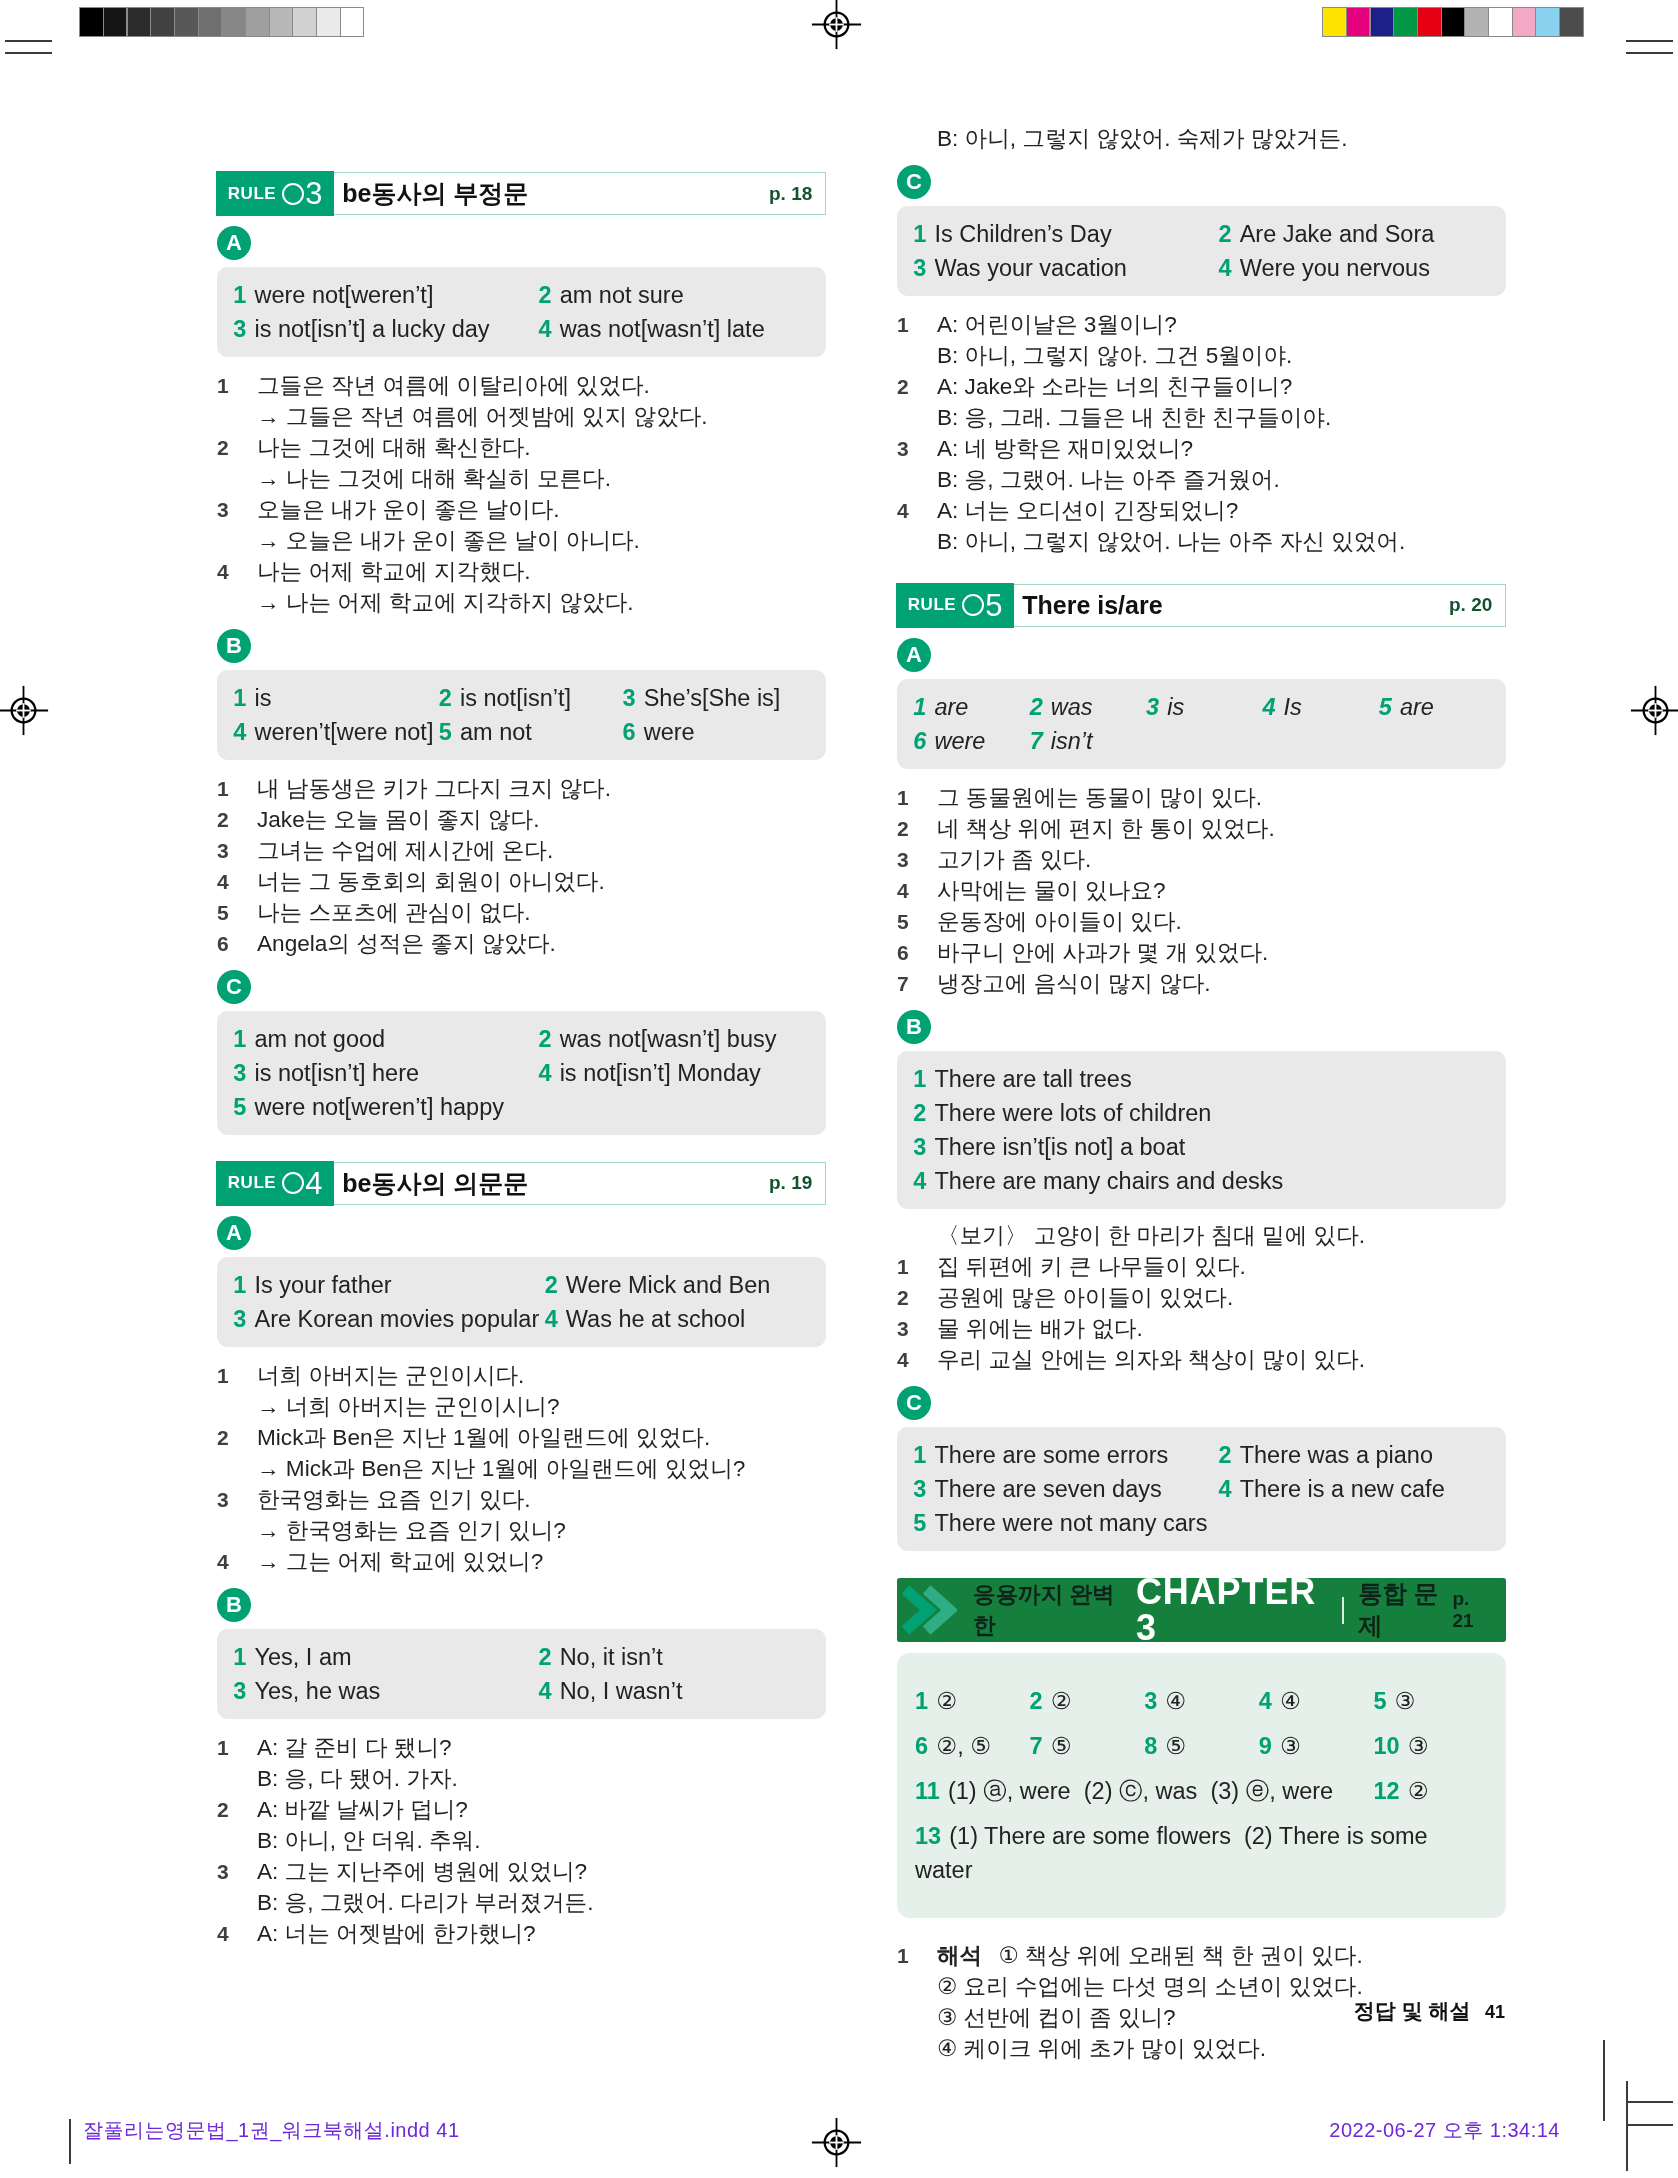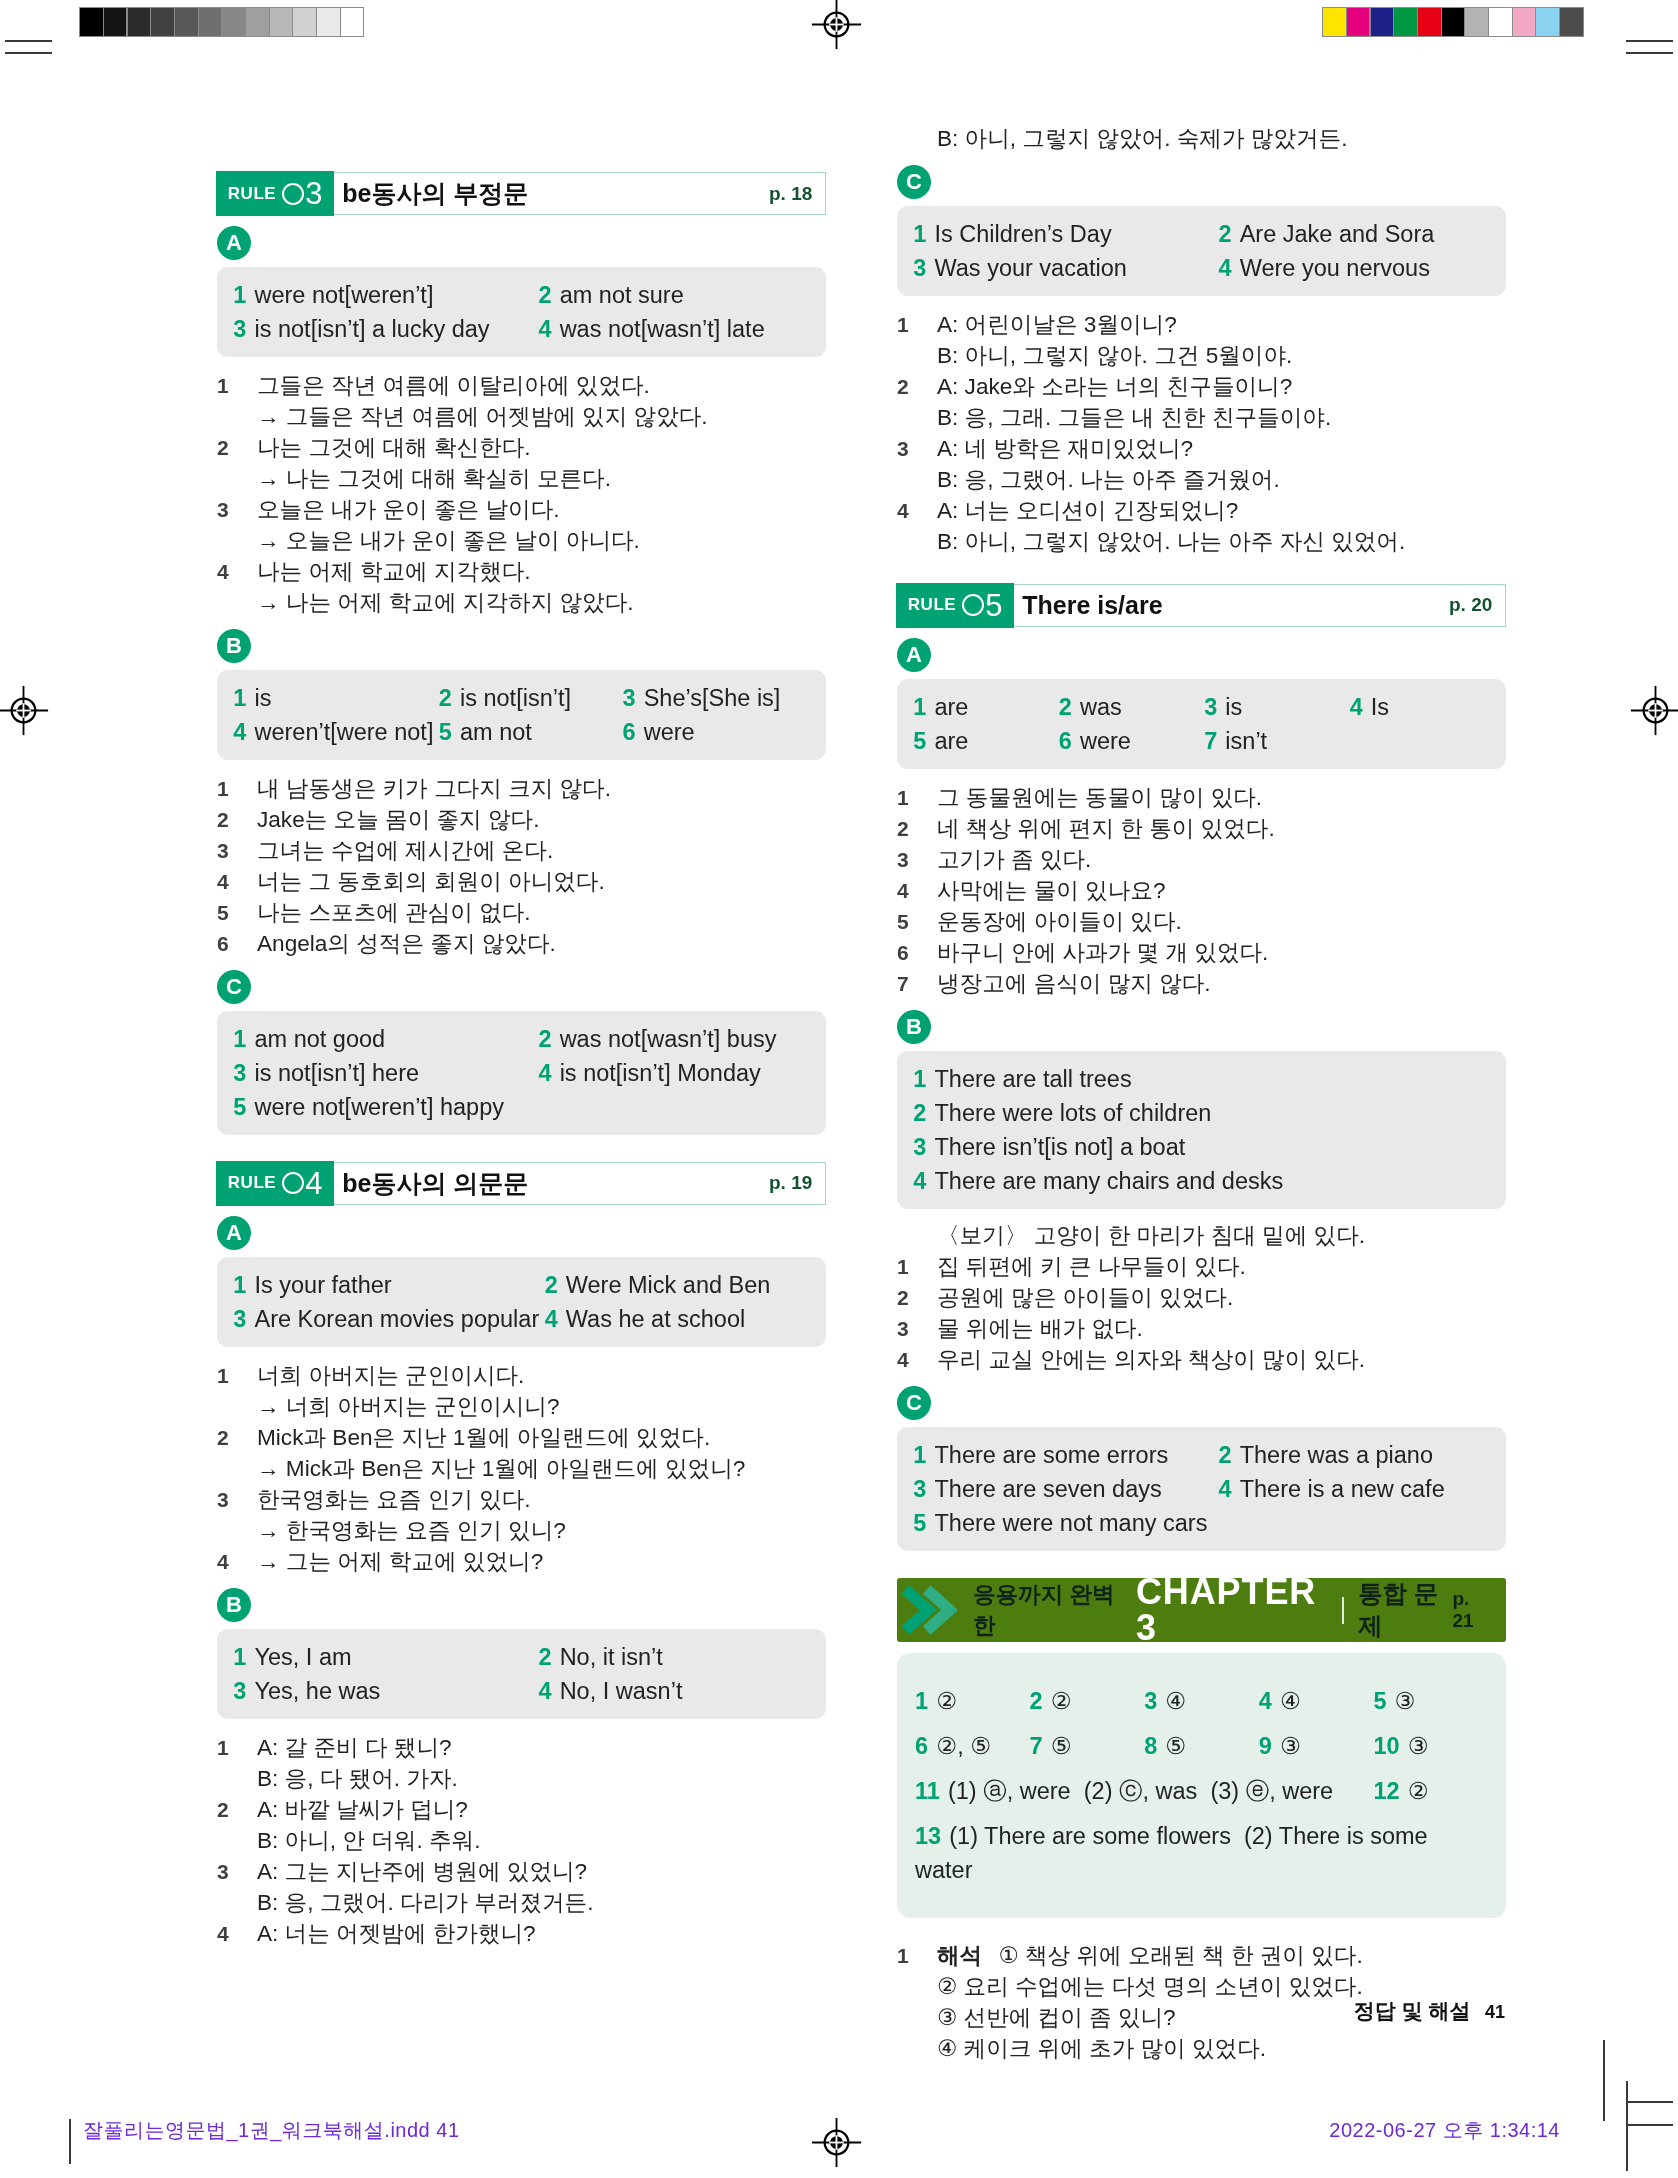--- a/index.html
+++ b/index.html
@@ -30,37 +30,37 @@
   .rule-title{font-size:25px;font-weight:bold;color:#111;padding-left:8px;display:flex;align-items:center;}
   .rule-page{margin-left:auto;font-size:19px;font-weight:bold;color:#14532d;padding-right:12.7px;display:flex;align-items:center;}
   
   .badge{width:34px;height:34px;border-radius:50%;background:#00a273;color:#fff;font-weight:bold;font-size:22px;
          display:flex;align-items:center;justify-content:center;margin:11px 0 7.2px 0;}
   .answer-box{background:#e9e9e9;border-radius:11px;padding:11px 16.3px;font-size:23.5px;color:#222;}
   .answer-grid{display:grid;column-gap:5.4px;}
   .cols-1{grid-template-columns:1fr;}
   .cols-2{grid-template-columns:1.05fr 0.95fr;}
   .cols-3{grid-template-columns:1fr 1fr 1.05fr;}
-  .cols-4{grid-template-columns:1fr 1fr 1fr 1fr;}
+  .cols-4{grid-template-columns:1fr 1fr 1fr 1fr 1fr;font-style:italic;}
   .ans{white-space:nowrap;line-height:34px;}
   .ans .n{color:#00a273;font-weight:bold;margin-right:8.1px;}
   .ans .t{color:#222;}
   .keep-space .t{white-space:pre-wrap;}
   .qa-list{margin-top:12.7px;font-size:22.6px;color:#222;}
   .qa-item{display:grid;grid-template-columns:40px 1fr;line-height:31px;}
   .qa-num{font-weight:bold;color:#3f3f3f;font-size:21px;}
   .qa-text{grid-column:2;}
   .qa-sub{grid-column:2;}
   .lead-line{margin:11px 0 0 40px;font-size:22.6px;line-height:31px;}
   .carry-line{margin-left:40px;font-size:22.6px;line-height:31px;}
   .rule-section{margin-top:27px;}
   .rule-section:first-child{margin-top:0;}
   
   .chapter{margin-top:27px;}
-  .chapter-banner{height:64px;background:#4d7c0f;display:flex;align-items:center;position:relative;border-radius:2.7px;}
+  .chapter-banner{height:64px;background:#15803d;display:flex;align-items:center;position:relative;border-radius:2.7px;}
   .chevrons{margin:0 16.3px 0 5.4px;}
   .ch-intro{font-size:22.6px;font-weight:bold;color:#10231b;margin-right:14.5px;}
   .ch-title{font-size:36px;font-weight:bold;color:#ffffff;letter-spacing:0.9px;line-height:1;}
   .ch-divider{width:1.8px;height:27px;background:rgba(255,255,255,0.85);margin:0 14.5px;}
   .ch-sub{font-size:24.4px;font-weight:bold;color:#10231b;}
   .ch-page{margin-left:auto;font-size:19px;font-weight:bold;color:#10231b;padding-right:14.5px;}
   .chapter-box{margin-top:11px;background:#e4f0e9;border-radius:13px;padding:31px 18px;font-size:23.5px;}
   .ch-grid{display:grid;grid-template-columns:repeat(5,1fr);row-gap:11px;}
   .ch-row11{display:grid;grid-template-columns:4fr 1fr;margin-top:11px;}
   .ch-row13{margin-top:11px;}

